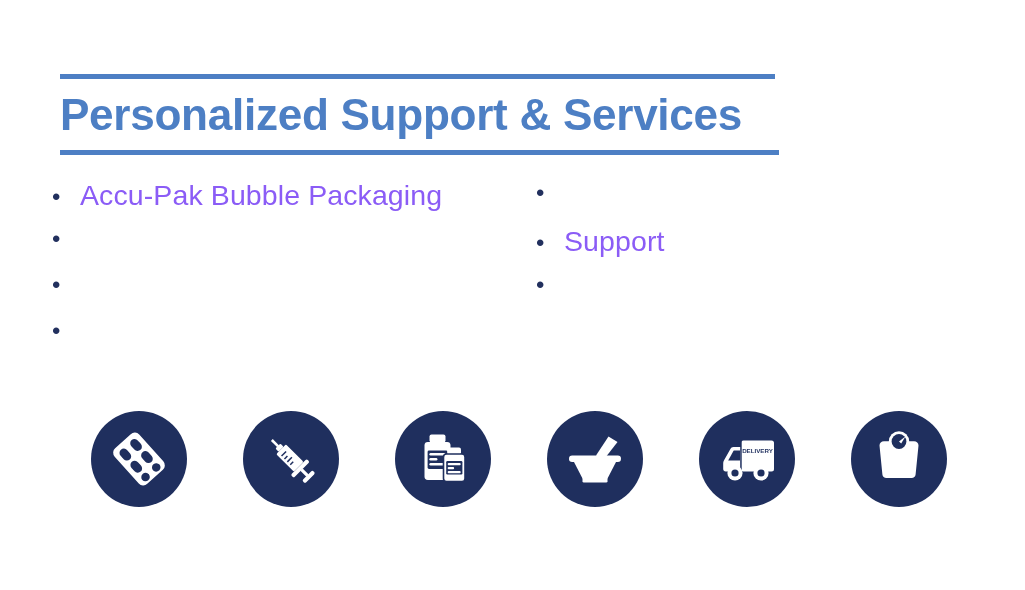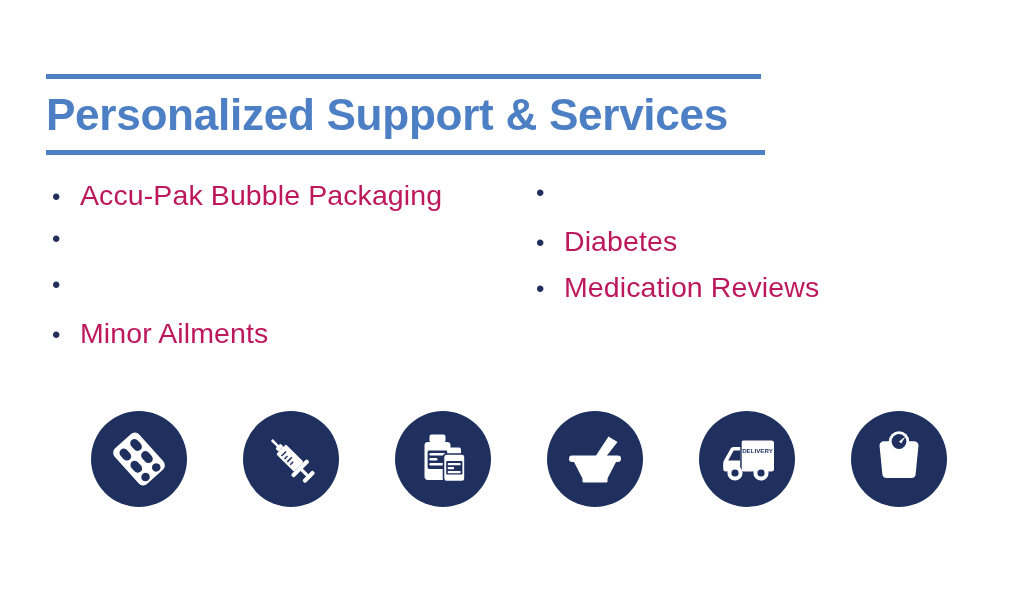--- a/index.html
+++ b/index.html
@@ -18,21 +18,21 @@
 
   #slide {
     position: absolute;
     inset: 0;
     background: #ffffff;
   }
 
   
   .heading-block {
     position: absolute;
-    left: 46px;
+    left: 60px;
     top: 74px;
     width: 719px;
   }
   .rule {
     height: 5px;
     background: #4d7fc4;
     width: 715px;
   }
   .rule.bottom {
     width: 719px;
@@ -72,21 +72,21 @@
   }
   .bullet-dot {
     width: 14px;
     flex: 0 0 14px;
     color: #22305e;
     font-size: 24px;
     line-height: 30px;
     text-align: left;
   }
   .bullet-text {
-    color: #be185d;
+    color: #8b5cf6;
     font-size: 28.5px;
     line-height: 34px;
     font-weight: normal;
     letter-spacing: 0.1px;
     white-space: nowrap;
     padding-left: 14px;
   }
 
   
   .icon-row {
@@ -134,35 +134,33 @@
         <span class="bullet-text">Accu-Pak Bubble Packaging</span>
       </div>
       <div class="bullet-row">
         <span class="bullet-dot">•</span>
       </div>
       <div class="bullet-row">
         <span class="bullet-dot">•</span>
       </div>
       <div class="bullet-row">
         <span class="bullet-dot">•</span>
-        <span class="bullet-text">Minor Ailments</span>
       </div>
     </div>
 
     <div class="col col-right">
       <div class="bullet-row">
         <span class="bullet-dot">•</span>
       </div>
       <div class="bullet-row">
         <span class="bullet-dot">•</span>
-        <span class="bullet-text">Diabetes</span>
-      </div>
-      <div class="bullet-row">
-        <span class="bullet-dot">•</span>
-        <span class="bullet-text">Medication Reviews</span>
+        <span class="bullet-text">Support</span>
+      </div>
+      <div class="bullet-row">
+        <span class="bullet-dot">•</span>
       </div>
     </div>
 
   </div>
 
   <div class="icon-row">
 
     <div class="icon-circle ic0">
       <span>
         <svg width="62" height="62" viewBox="0 0 62 62" fill="none">

